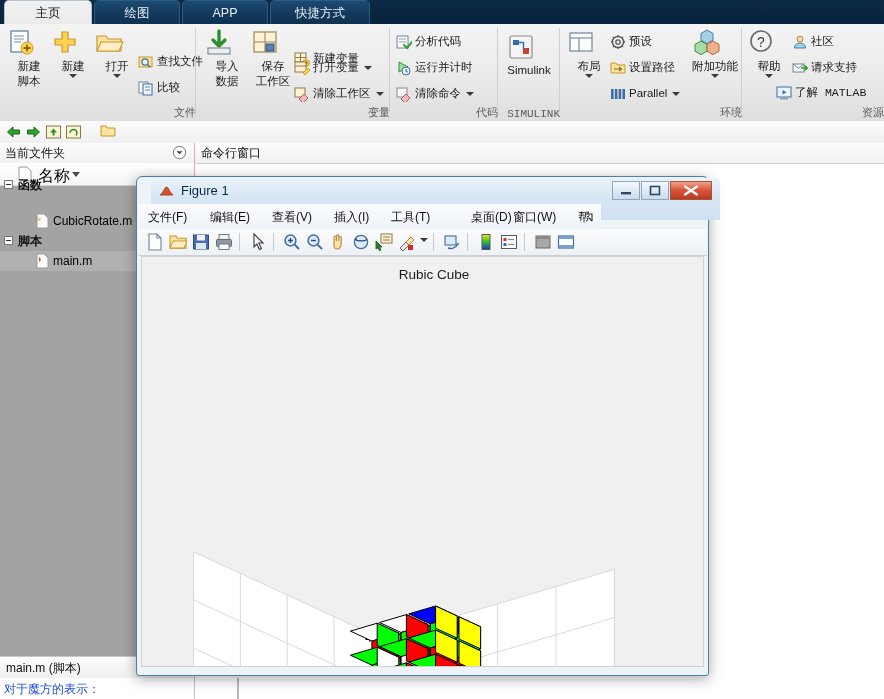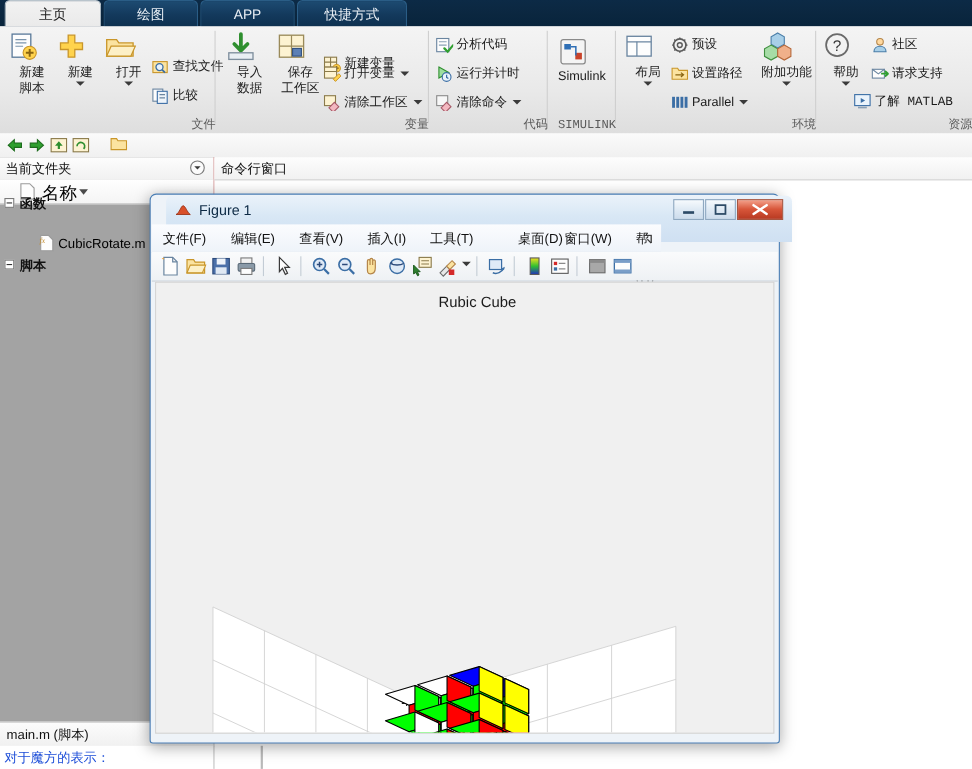--- a/index.html
+++ b/index.html
@@ -481,20 +481,29 @@
       <svg width="16" height="16" viewBox="0 0 16 16">
           <path d="M3 1h7l4 4v10H3z" fill="#fdfdfd" stroke="#9a9a9a" stroke-width="1"></path>
           <text x="2" y="8" font-size="7" font-family="Liberation Serif, serif" font-style="italic" fill="#c08a2a">fx</text>
         </svg>
     </span>
     <span style="position:absolute;left:53px;">CubicRotate.m</span>
   </div>
   <div class="treerow" style="top:88px;">
     <span class="exp"></span>
     <span class="grp" style="position:absolute;left:18px;">脚本</span>
+  </div>
+  <div class="treerow" style="top:108px;background:#b0b0b0;">
+    <span style="position:absolute;left:34px;top:2px;">
+      <svg width="16" height="16" viewBox="0 0 16 16">
+          <path d="M3 1h7l4 4v10H3z" fill="#fdfdfd" stroke="#9a9a9a" stroke-width="1"></path>
+          <path d="M5 3.5l2 3-2 3z" fill="#d9502a"></path>
+        </svg>
+    </span>
+    <span style="position:absolute;left:53px;">main.m</span>
   </div>
 </div>
 
 <div id="rightpanel">
   <div id="rp-head">
     <span class="t">命令行窗口</span>
   </div>
 </div>
 
 <div id="statusbar">

